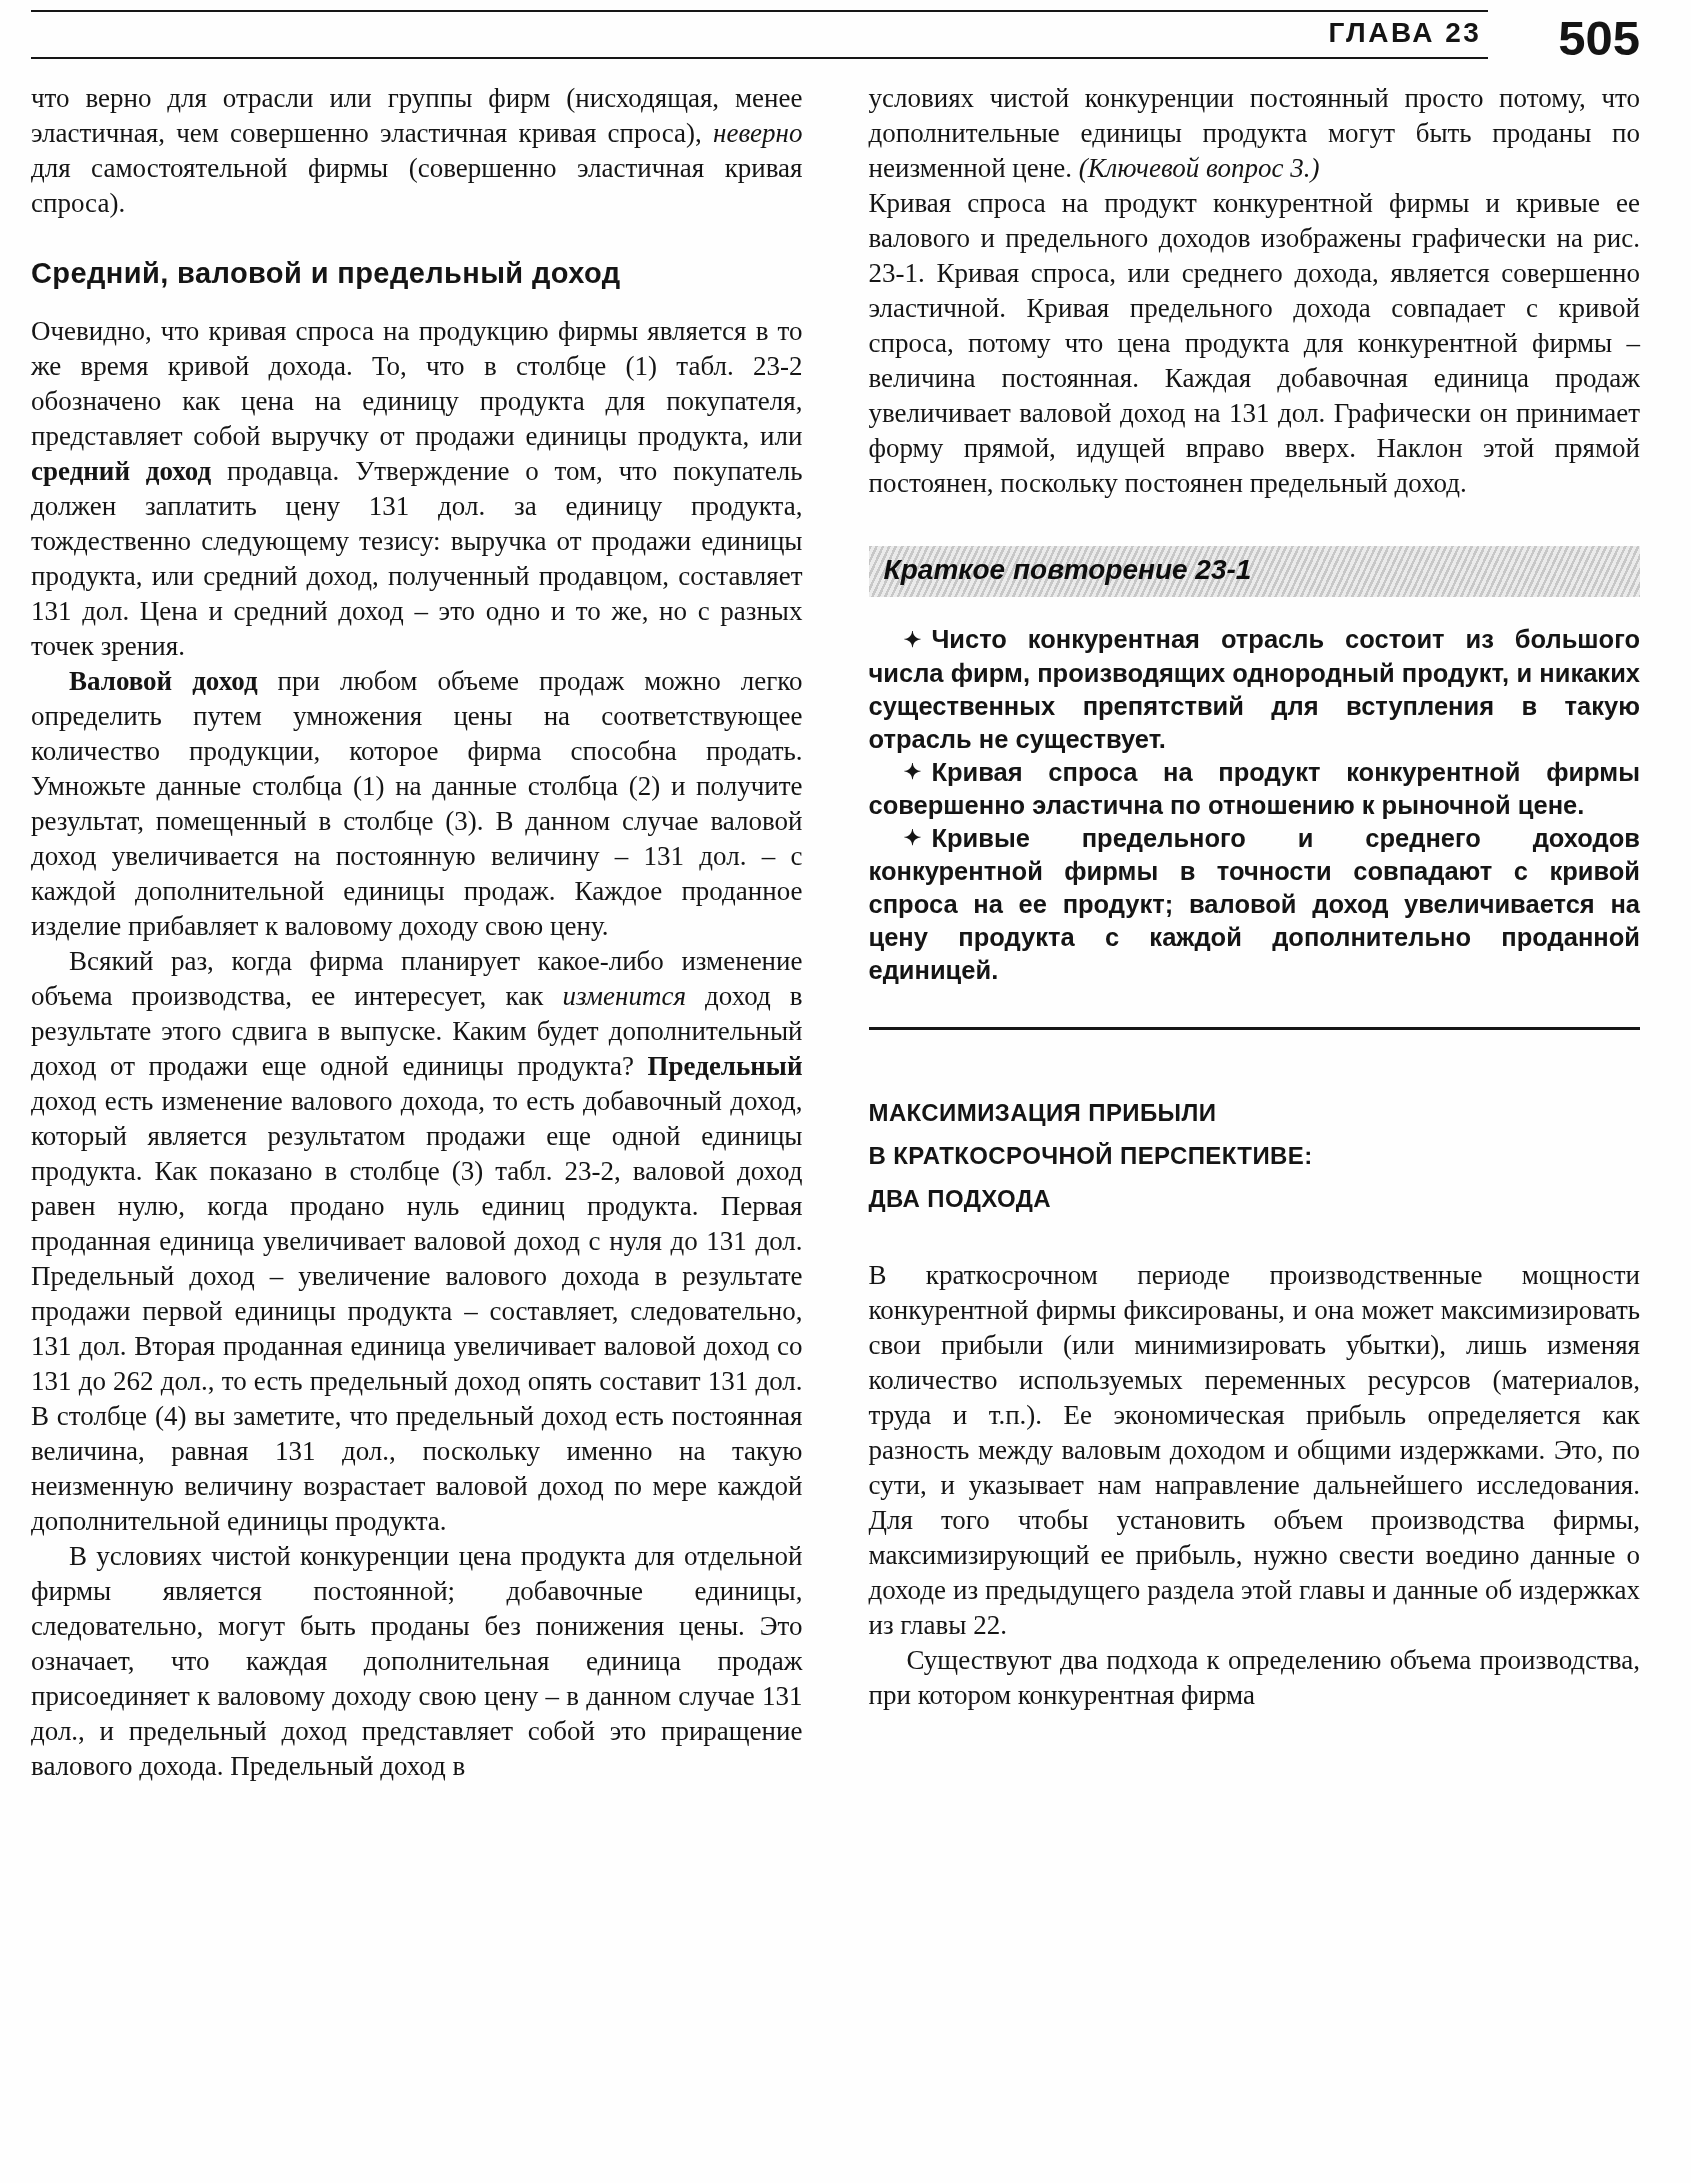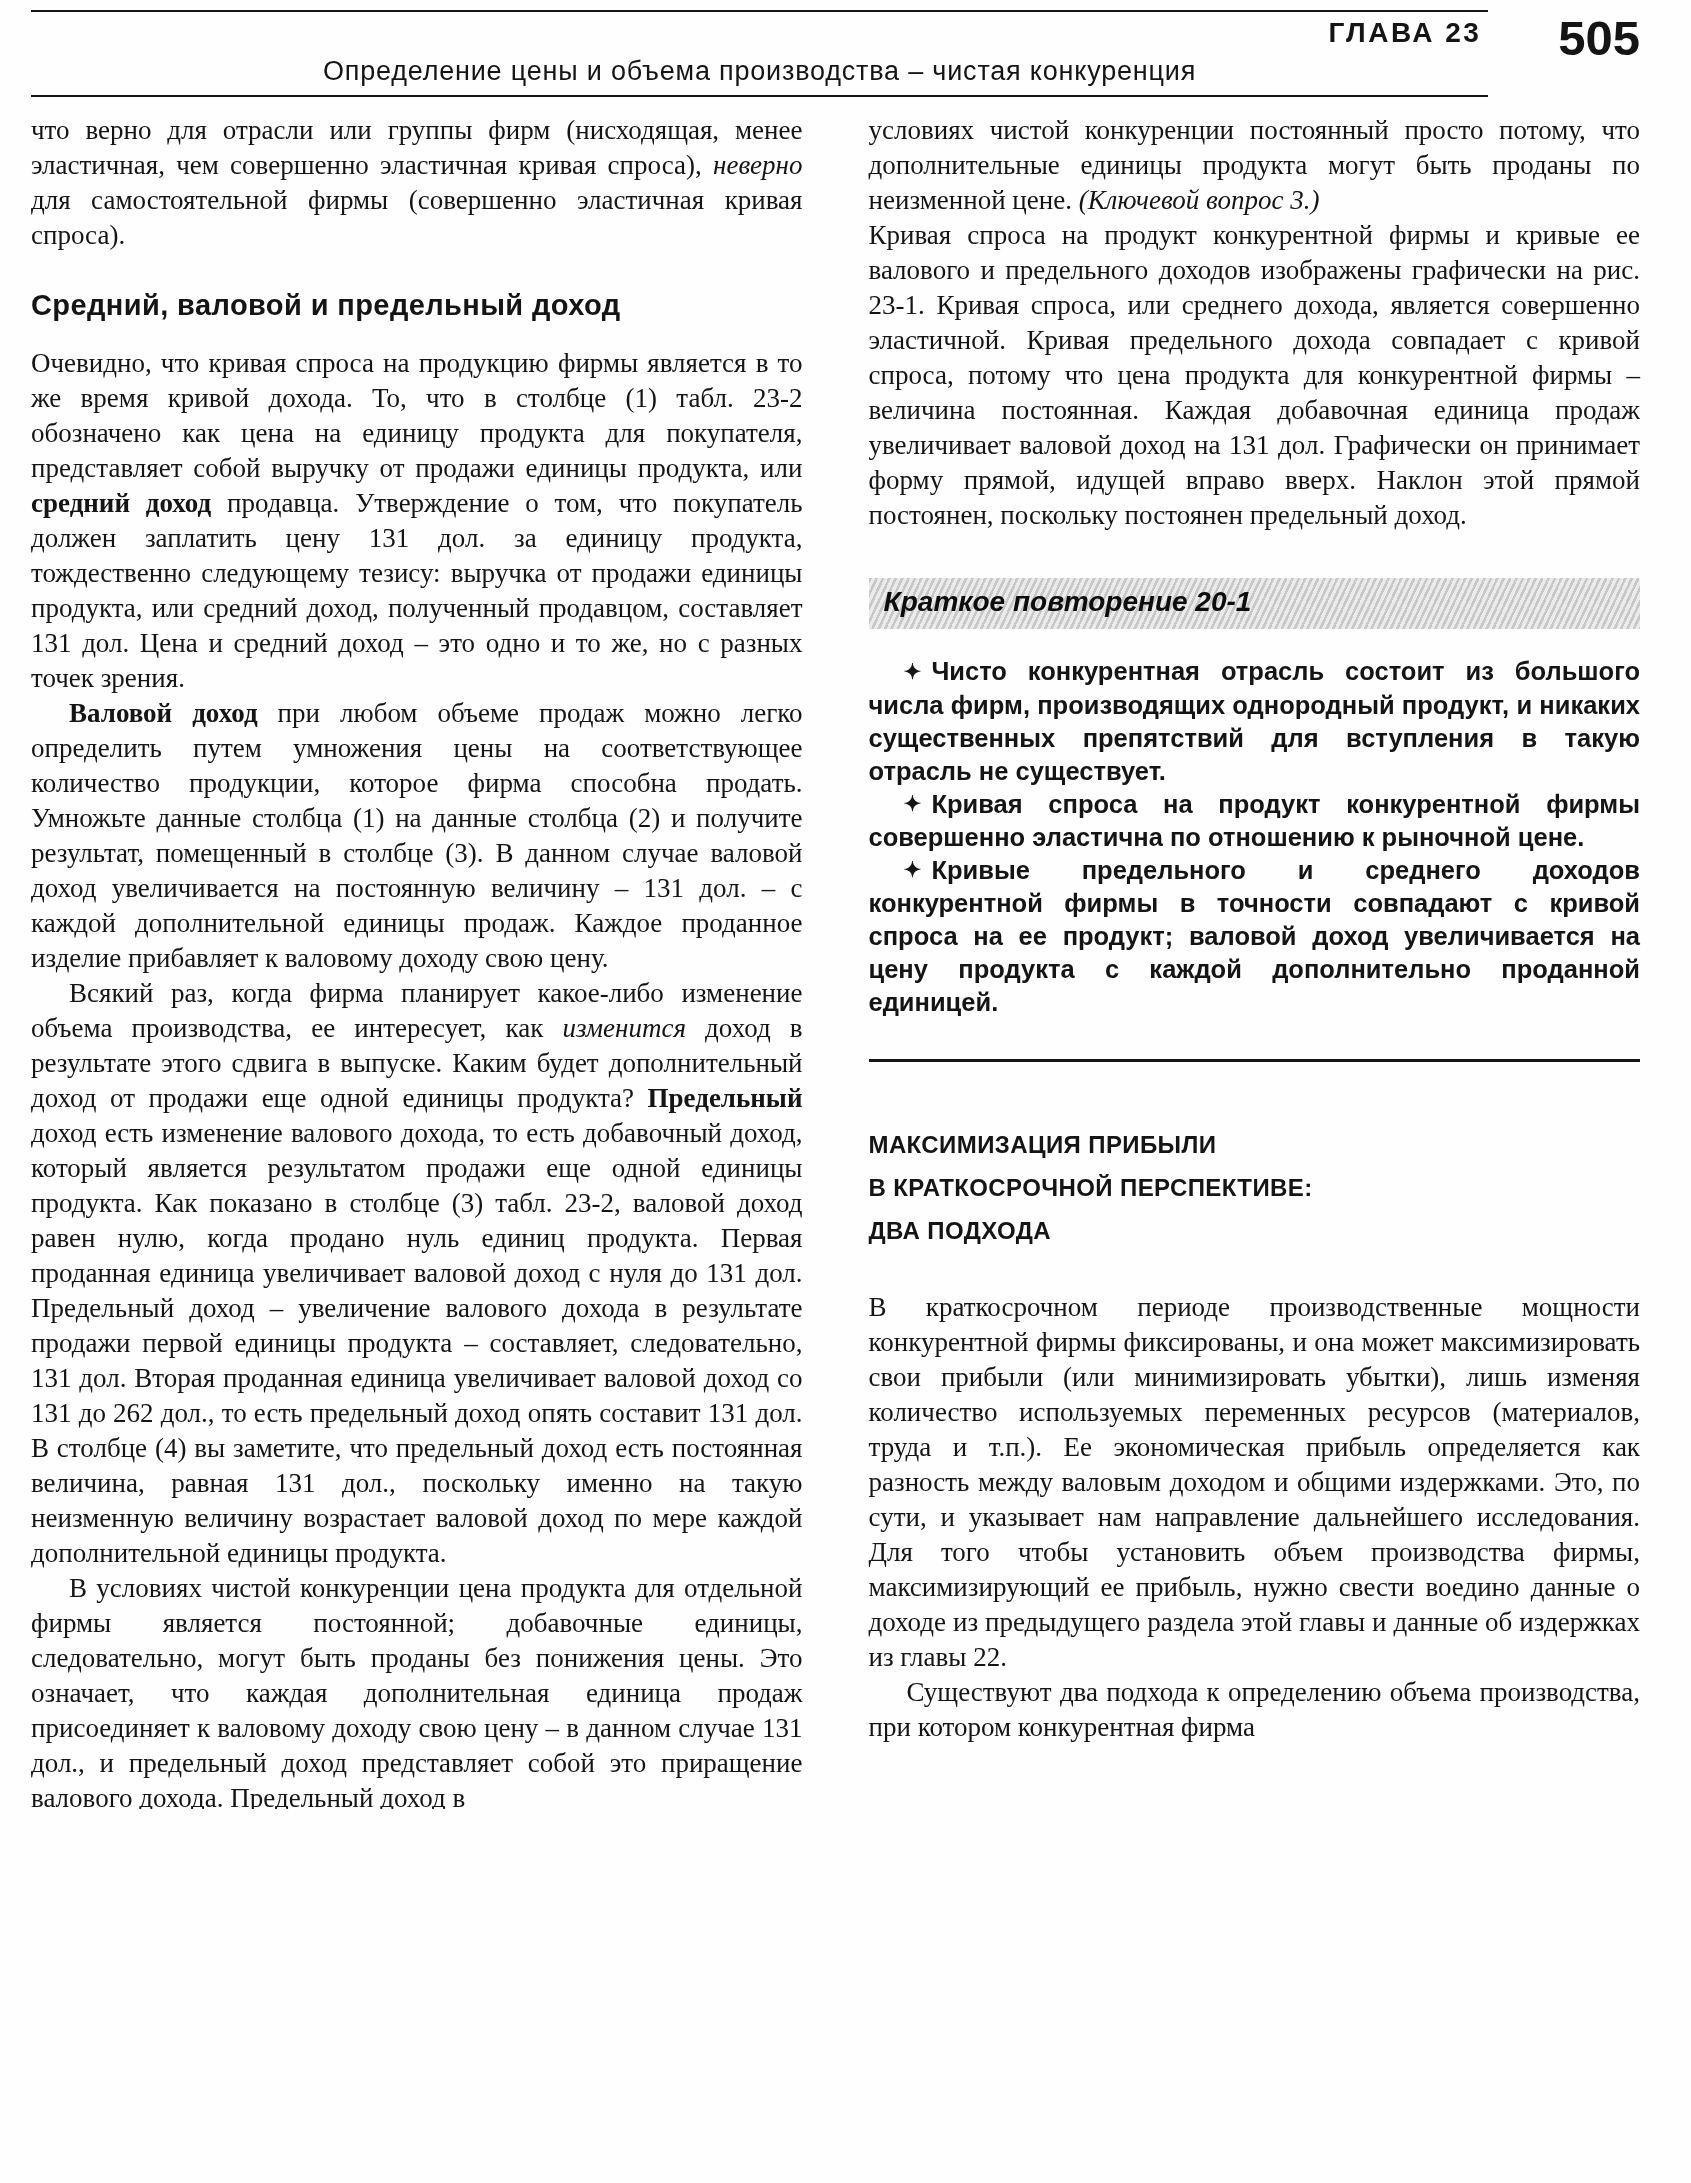--- a/index.html
+++ b/index.html
@@ -124,21 +124,20 @@
   }
 </style>
 </head>
 <body>
 
 <div class="page">
 
   <div class="header">
     <div class="header-main">
       <div class="chapter">ГЛАВА 23</div>
-      <div class="subtitle">Определение цены и объема производства – чистая конкуренция</div>
     </div>
     <div class="page-number">505</div>
   </div>
 
   <div class="columns">
 
     <section class="col">
 
       <p class="body first"><span>что верно для отрасли или группы фирм (нисходящая, менее эластичная, чем совершенно эластичная кривая спроса), </span><i>неверно</i><span> для самостоятельной фирмы (совершенно эластичная кривая спроса).</span></p>
 
@@ -154,21 +153,21 @@
 
     </section>
 
     <section class="col">
 
       <p class="body first"><span>условиях чистой конкуренции постоянный просто потому, что дополнительные единицы продукта могут быть проданы по неизменной цене. </span><i>(Ключевой вопрос 3.)</i></p>
 
 
       <p class="body first">Кривая спроса на продукт конкурентной фирмы и кривые ее валового и предельного доходов изображены графически на рис. 23-1. Кривая спроса, или среднего дохода, является совершенно эластичной. Кривая предельного дохода совпадает с кривой спроса, потому что цена продукта для конкурентной фирмы – величина постоянная. Каждая добавочная единица продаж увеличивает валовой доход на 131 дол. Графически он принимает форму прямой, идущей вправо вверх. Наклон этой прямой постоянен, поскольку постоянен предельный доход.</p>
 
-      <div class="review-title">Краткое повторение 20-1</div>
+      <div class="review-title">Краткое повторение 23-1</div>
 
       <p class="review-bullet"><span class="bullet-icon">✦</span><span>Чисто конкурентная отрасль состоит из большого числа фирм, производящих однородный продукт, и никаких существенных препятствий для вступления в такую отрасль не существует.</span></p>
 
       <p class="review-bullet"><span class="bullet-icon">✦</span><span>Кривая спроса на продукт конкурентной фирмы совершенно эластична по отношению к рыночной цене.</span></p>
 
       <p class="review-bullet"><span class="bullet-icon">✦</span><span>Кривые предельного и среднего доходов конкурентной фирмы в точности совпадают с кривой спроса на ее продукт; валовой доход увеличивается на цену продукта с каждой дополнительно проданной единицей.</span></p>
 
       <hr class="divider">
 
       <h1 class="section-heading">

